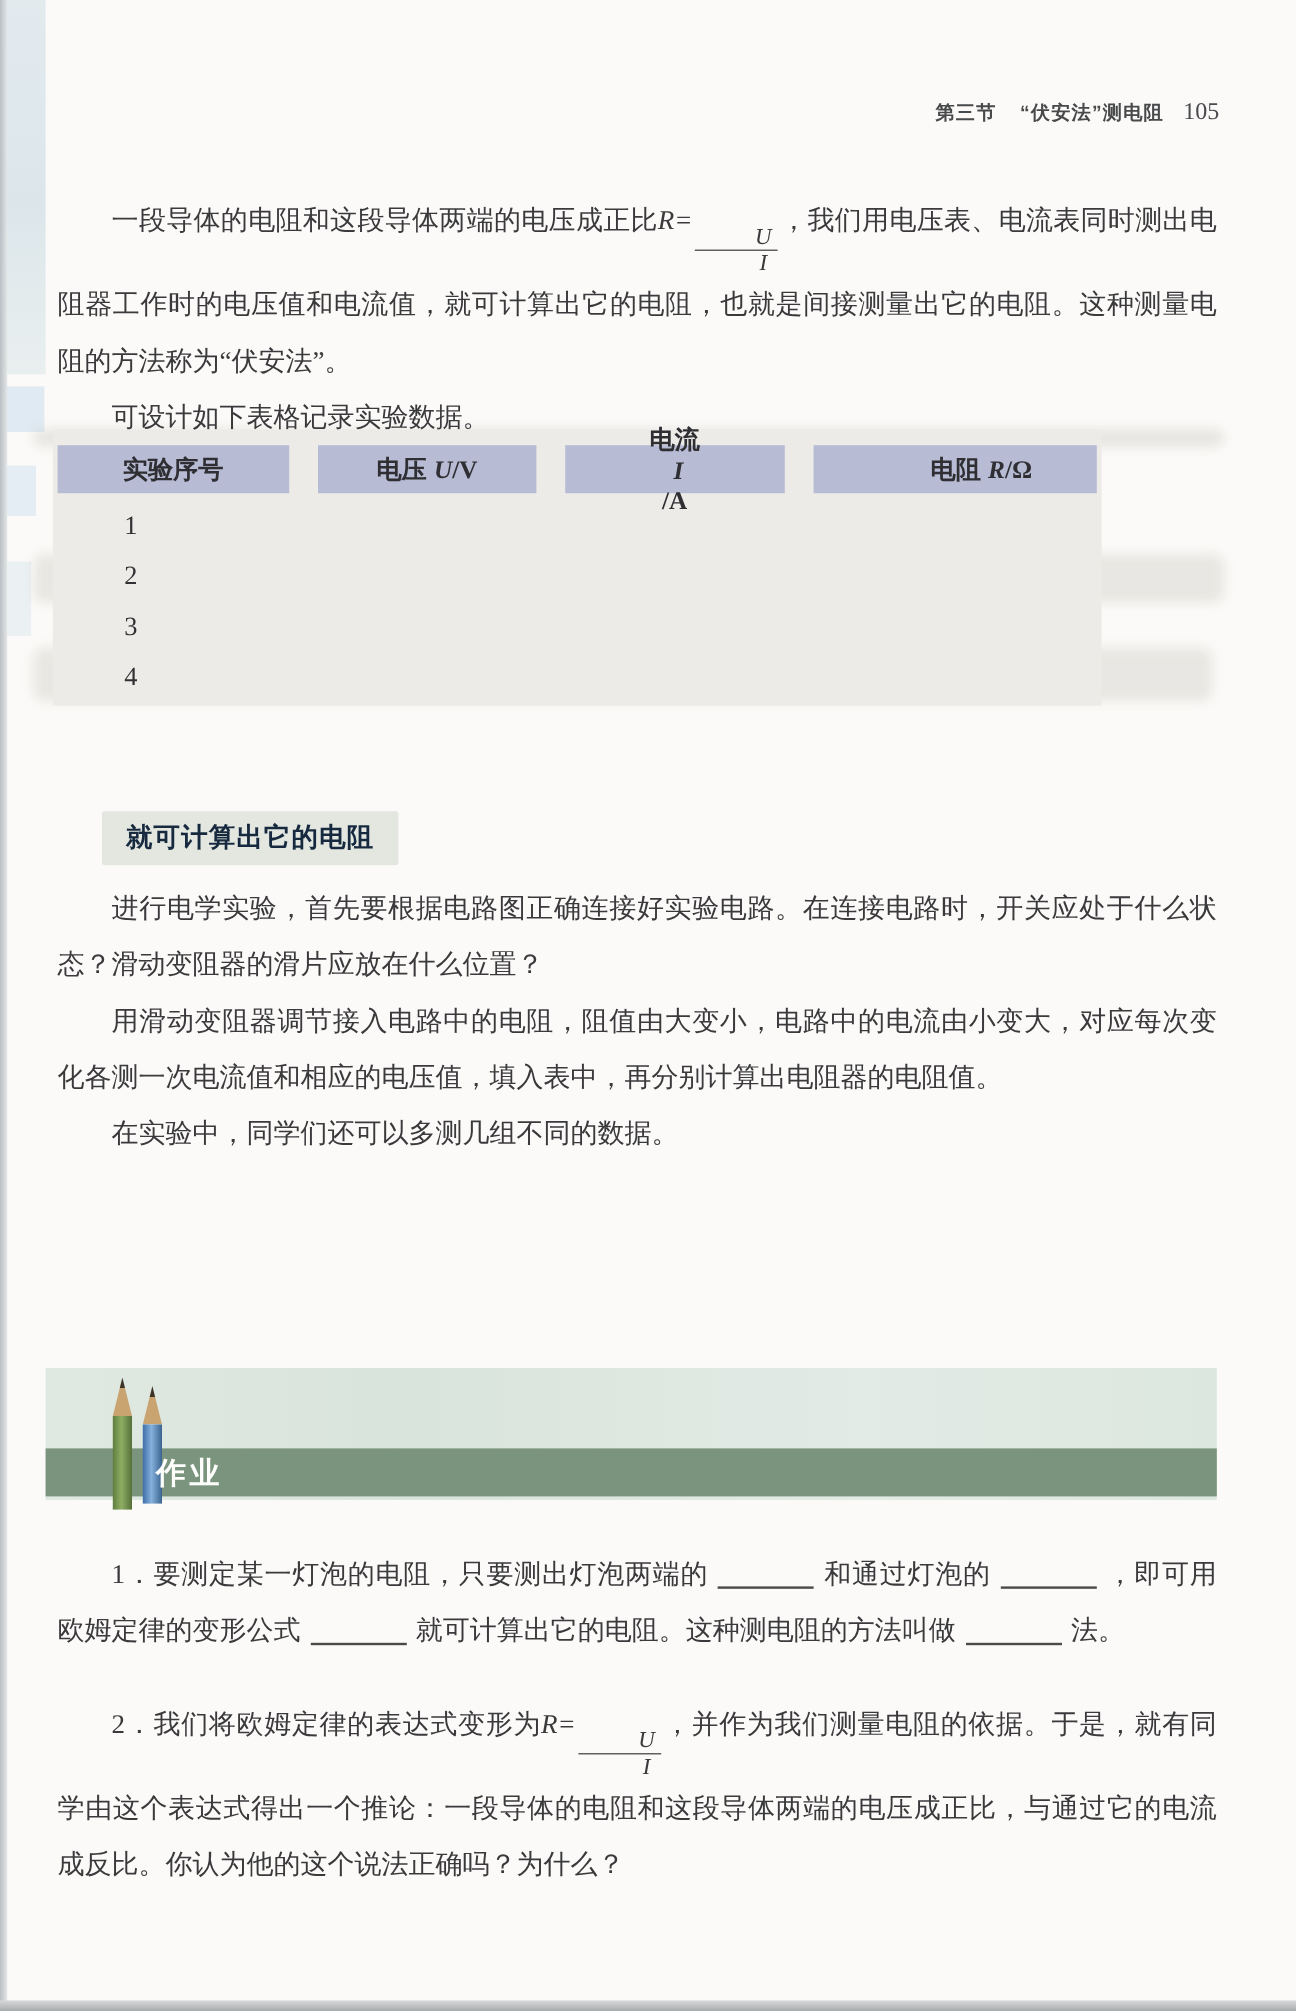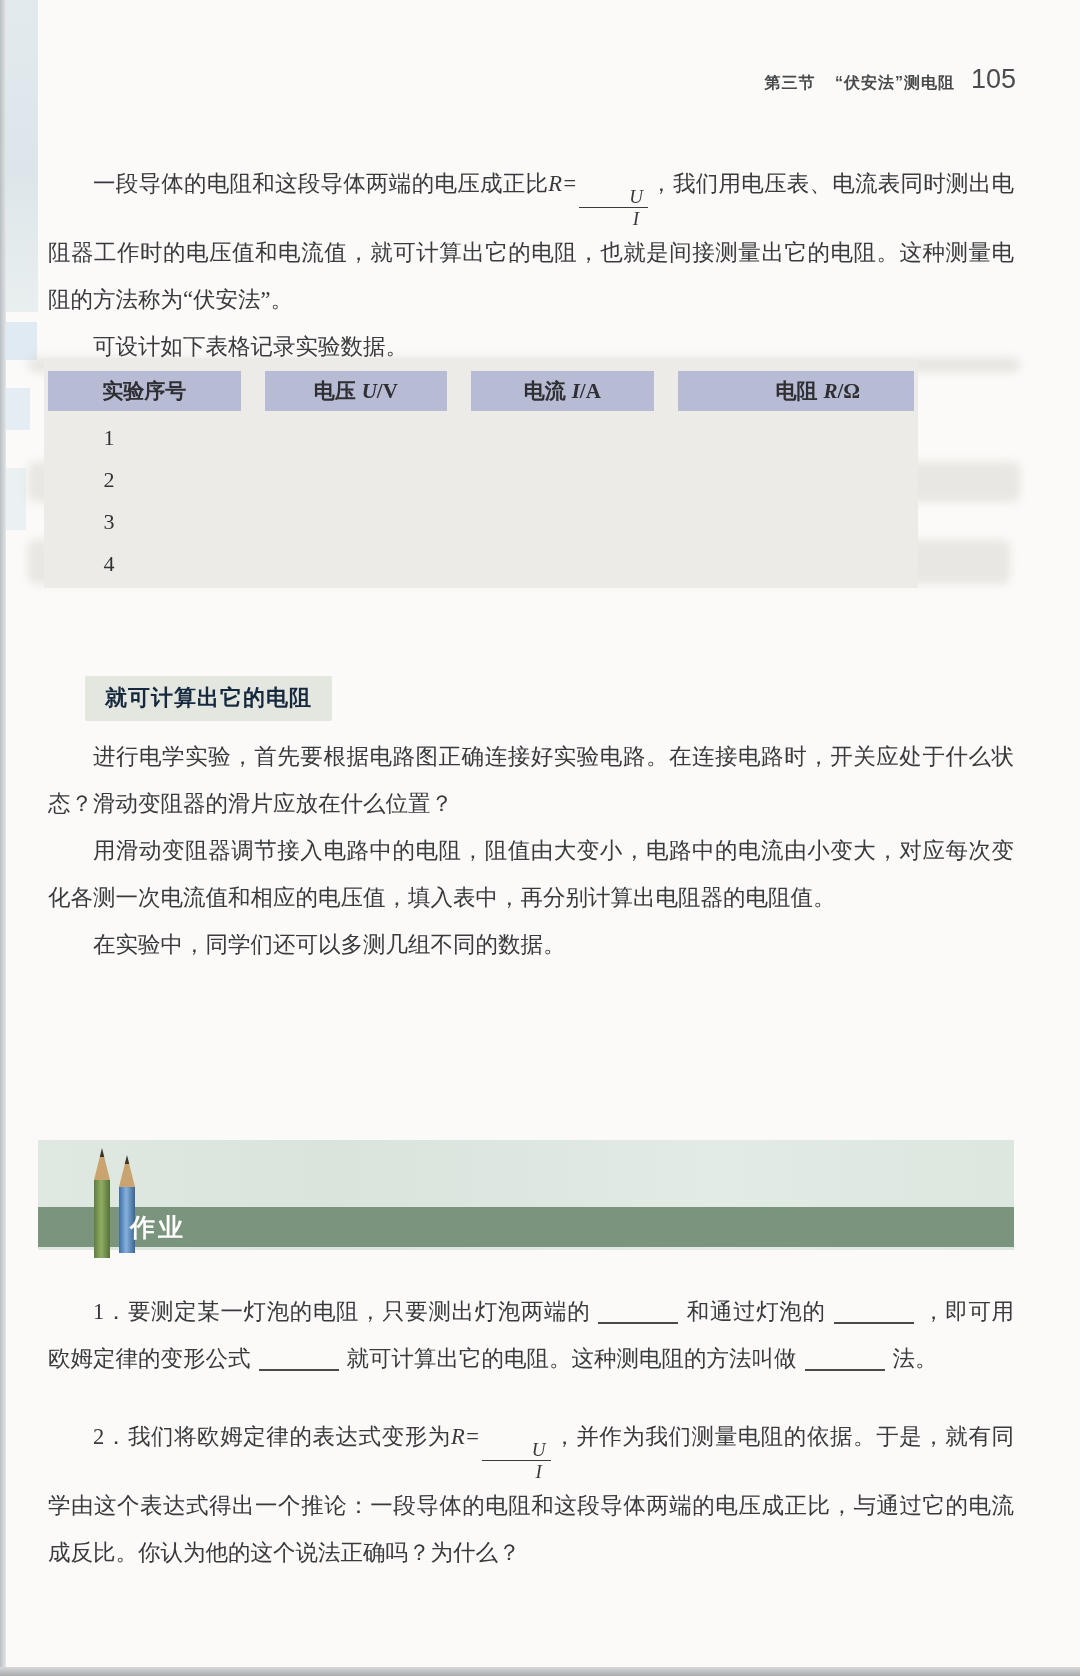--- a/index.html
+++ b/index.html
@@ -22,25 +22,25 @@
   .margin-block-a{position:absolute;left:0;top:322px;width:37px;height:38px;background:#dfeaf2;}
   .margin-block-b{position:absolute;left:0;top:388px;width:30px;height:42px;background:#e4edf3;}
   .margin-block-c{position:absolute;left:0;top:468px;width:26px;height:62px;background:#ebf1f3;}
   .bleed-streak{position:absolute;left:28px;right:60px;background:rgba(203,200,192,.38);
     filter:blur(5px);border-radius:8px;}
   .streak-1{top:462px;height:40px;}
   .streak-2{top:540px;height:44px;right:70px;}
   .streak-3{top:358px;height:14px;background:rgba(210,208,202,.5);}
 
   
-  .page-header{position:absolute;top:64px;right:64px;display:flex;align-items:baseline;gap:16px;}
+  .page-header{position:absolute;top:82px;right:64px;display:flex;align-items:baseline;gap:16px;}
   .ph-title{font-family:"Liberation Sans",sans-serif;font-weight:bold;
     font-size:16px;color:#48494b;letter-spacing:1px;}
   .ph-sec{margin-right:14px;}
-  .ph-num{font-family:Liberation Sans, sans-serif;font-size:27px;color:#4a4b4e;}
+  .ph-num{font-family:Liberation Serif, serif;font-size:20px;color:#4a4b4e;}
 
   
   .flow{position:absolute;left:48px;width:966px;}
   .para{margin:0;font-size:22.5px;line-height:47px;text-align:justify;text-indent:45px;}
   .intro-block{top:160px;}
   .exp-block{top:733px;}
 
   
   .formula{white-space:nowrap;}
   .frac{display:inline-flex;flex-direction:column;align-items:center;
@@ -51,21 +51,21 @@
   .f-lhs{font-style:italic;}
 
   
   .table-wrap{position:absolute;left:44px;top:358px;width:874px;height:230px;
     background:#edebe7;}
   .t-head{display:flex;gap:24px;padding:13px 4px 0 4px;}
   .t-cell{height:40px;background:#b7bbd3;display:flex;align-items:center;justify-content:center;
     font-size:21px;font-weight:bold;color:#2e2e33;}
   .t-c1{width:212px;}
   .t-c2{width:201px;}
-  .t-c3{width:201px;}
+  .t-c3{width:201px;flex-direction:column;}
   .t-c4{width:212px;padding-left:44px;}
   .t-sym{font-style:italic;font-weight:bold;margin-left:6px;}
   .t-unit{font-weight:bold;}
   .t-body{padding-top:6px;}
   .t-row{height:42px;display:flex;align-items:center;}
   .t-num{width:130px;text-align:center;font-size:22px;color:#323234;}
 
   
   .chip{position:absolute;left:85px;top:676px;background:#e3e7e0;
     padding:7px 20px 8px 20px;border-radius:2px;}

